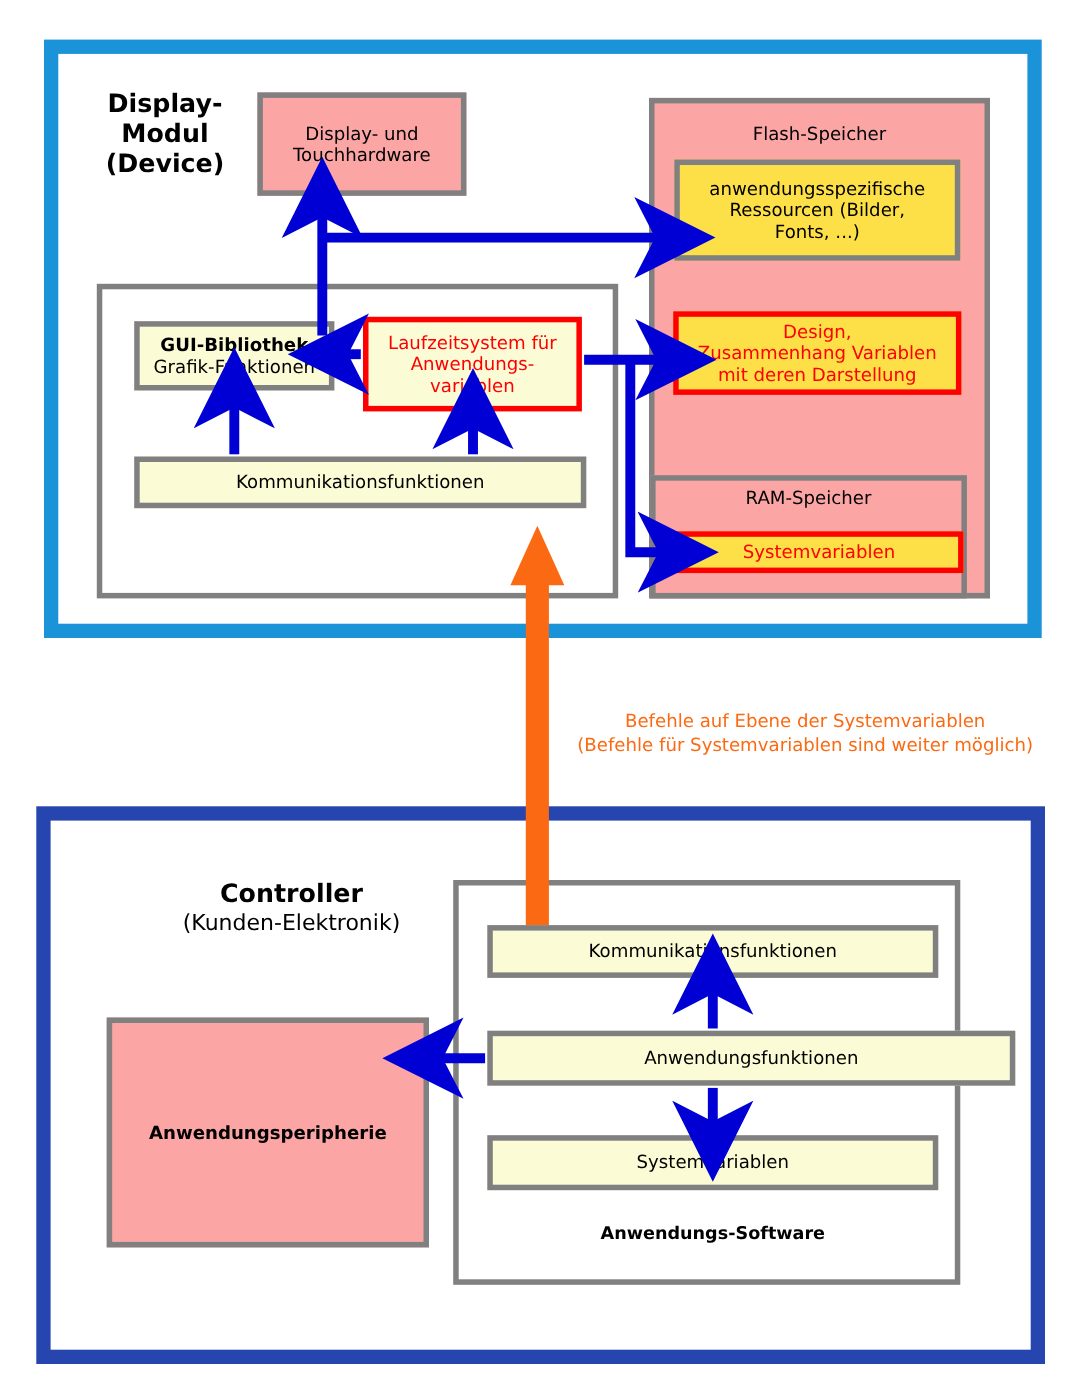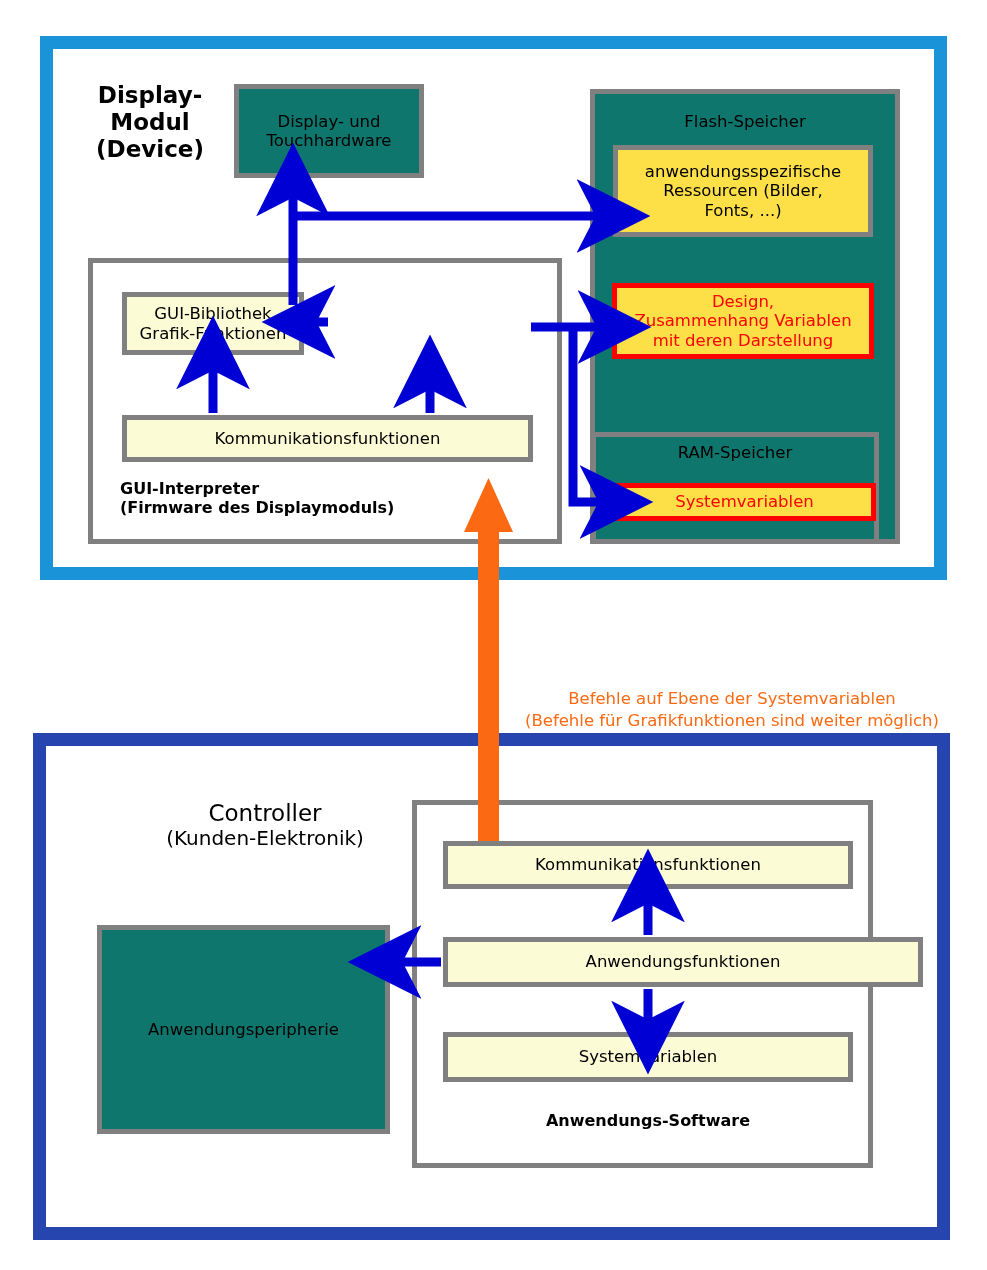--- a/index.html
+++ b/index.html
@@ -8,37 +8,37 @@
   #stage{position:absolute;left:0;top:0;width:987px;height:1270px;padding-left:20px;}
 
   
   .frame{position:absolute;box-sizing:border-box;background:#ffffff;}
   #device-frame{left:40px;top:36px;width:907px;height:544px;border:13px solid #1b93d8;}
   #controller-frame{left:33px;top:733px;width:917px;height:507px;border:13px solid #2645ae;}
 
   
   .box{position:absolute;box-sizing:border-box;border:5px solid #808080;
        display:flex;align-items:center;justify-content:center;text-align:center;}
-  .box.cyan{background:#0f766e;}
+  .box.cyan{background:#fca5a5;}
   .box.yellow{background:#fbfbd5;}
   .box.orange-fill{background:#fde047;}
   .box.redborder{border:5px solid #fe0000;}
   .box.plain{background:#ffffff;}
   .box.noborderpad{display:block;}
 
   .txt{line-height:1.16;}
   .t-black{color:#000000;}
   .t-red{color:#fe0000;}
   .f16{font-size:16.5px;}
-  .bold{font-weight:normal;}
+  .bold{font-weight:bold;}
 
   .label{position:absolute;text-align:center;color:#000;line-height:1.18;}
   .label.left{text-align:left;}
   .orange-text{position:absolute;color:#fb6a12;font-size:16.5px;
-               line-height:1.35;text-align:center;margin-top:43px;}
+               line-height:1.35;text-align:center;}
 
   svg.ov{position:absolute;left:0;top:0;width:987px;height:1270px;
          pointer-events:none;overflow:visible;}
 </style>
 </head>
 <body>
 
 <div id="stage">
 
   <div class="frame" id="device-frame"></div>
@@ -86,33 +86,36 @@
 
   <div class="box plain noborderpad" style="left:88px;top:258px;width:474px;height:286px;"></div>
 
   <div class="box yellow" style="left:122px;top:292px;width:182px;height:63px;">
     <div class="txt f16 t-black">
       <div class="bold">GUI-Bibliothek</div>
       <div>Grafik-Funktionen</div>
     </div>
   </div>
 
+  <div class="box yellow redborder" style="left:330px;top:288px;width:199px;height:86px;">
+    <div class="txt f16 t-red">
+      <div>Laufzeitsystem für</div>
+      <div>Anwendungs-</div>
+      <div>variablen</div>
+    </div>
+  </div>
 
   <div class="box yellow" style="left:122px;top:415px;width:411px;height:47px;">
     <div class="txt f16 t-black">Kommunikationsfunktionen</div>
   </div>
 
-  <div class="label left" style="left:120px;top:480px;width:370px;font-size:16px;font-weight:bold;">
-    <div>GUI-Interpreter</div>
-    <div>(Firmware des Displaymoduls)</div>
-  </div>
 
   <div class="orange-text" style="left:497px;top:645px;width:470px;">
     <div>Befehle auf Ebene  der Systemvariablen</div>
-    <div>(Befehle für Grafikfunktionen sind weiter möglich)</div>
+    <div>(Befehle für Systemvariablen sind weiter möglich)</div>
   </div>
 
   <div class="frame" id="controller-frame"></div>
 
   <div class="label" style="left:95px;top:800px;width:340px;">
     <div class="bold" style="font-size:23px;">Controller</div>
     <div style="font-size:20px;">(Kunden-Elektronik)</div>
   </div>
 
   <div class="box cyan" style="left:97px;top:925px;width:293px;height:209px;">

